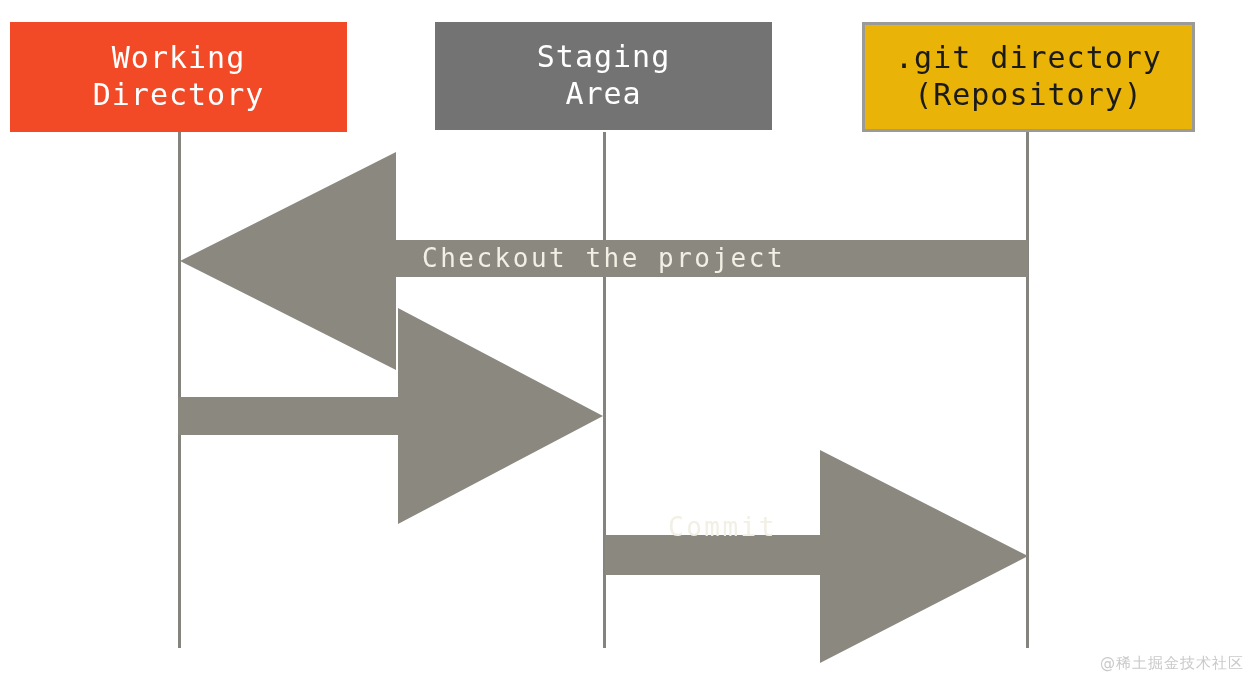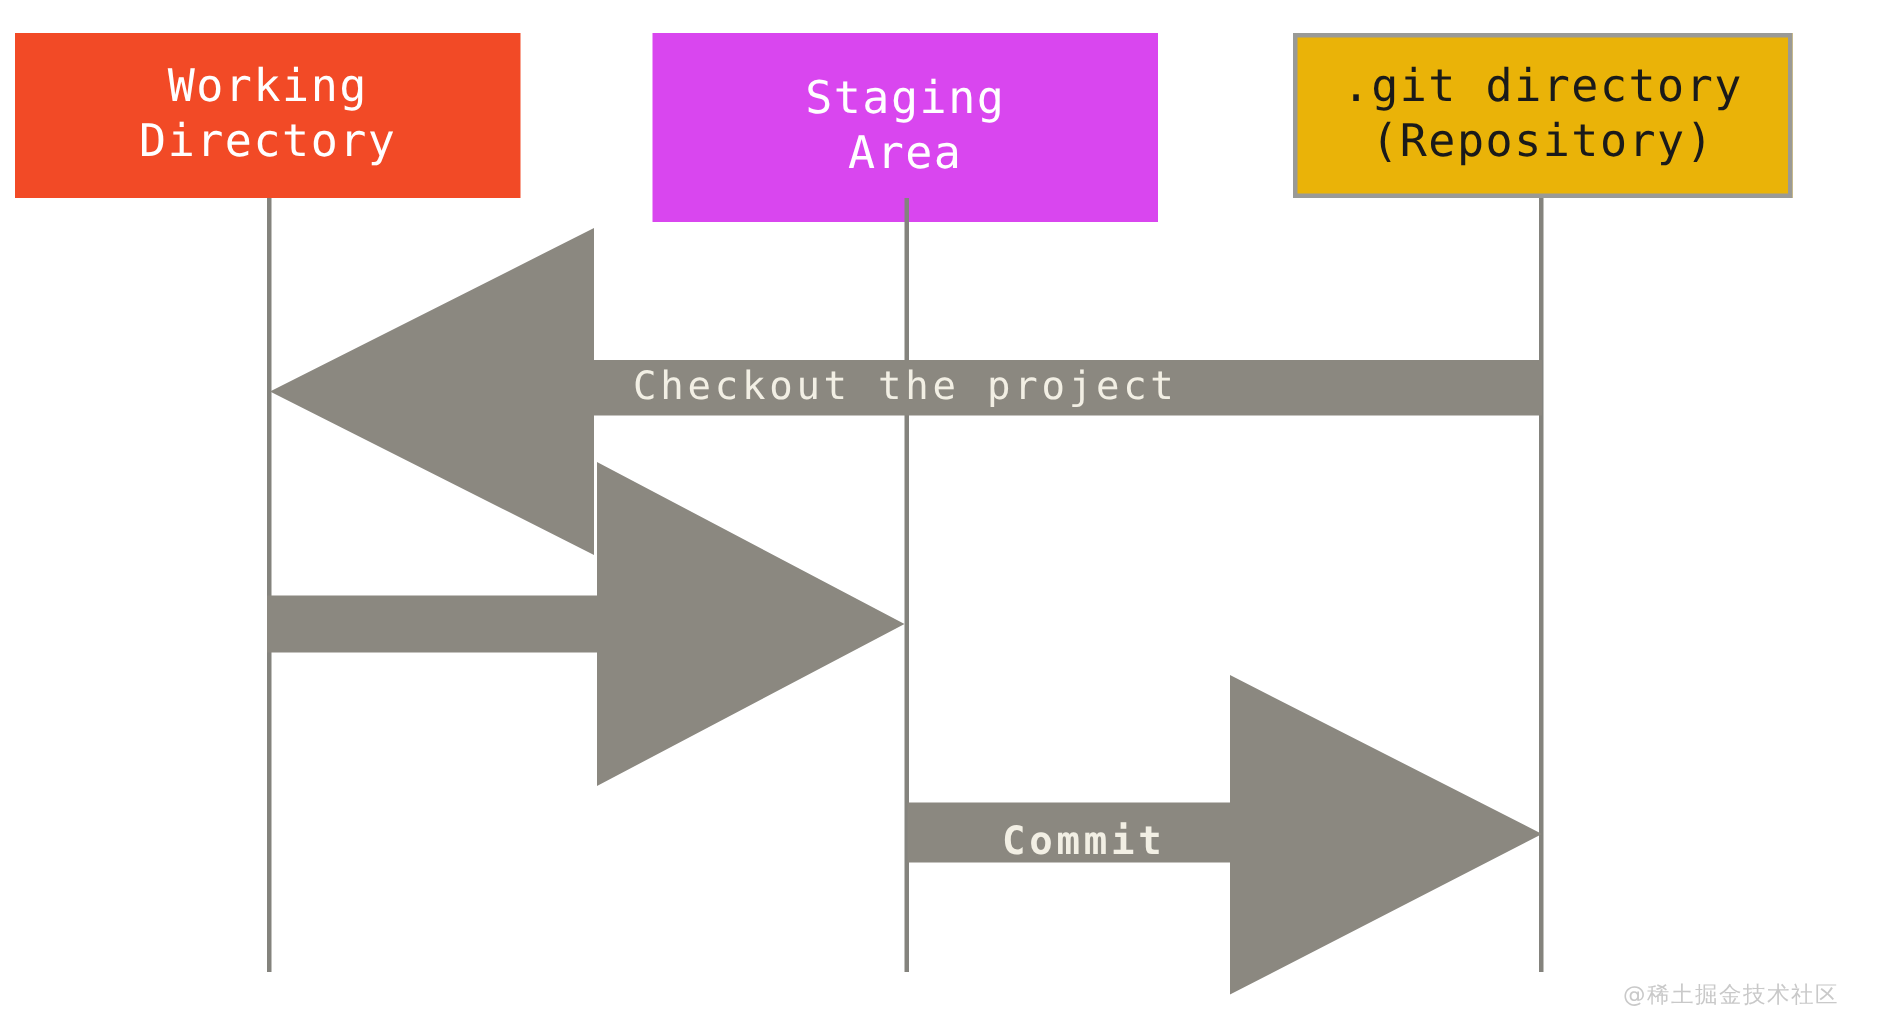--- a/index.html
+++ b/index.html
@@ -36,22 +36,22 @@
     top: 22px;
     width: 337px;
     height: 110px;
     background: #f24a26;
     color: #ffffff;
   }
   .stage-box.staging {
     left: 435px;
     top: 22px;
     width: 337px;
-    height: 126px;
-    background: #d946ef;
+    height: 108px;
+    background: #737373;
     color: #ffffff;
   }
   .stage-box.repo {
     left: 862px;
     top: 22px;
     width: 333px;
     height: 110px;
     background: #eab308;
     color: #1a1a1a;
     border: 3px solid #9a9a96;
@@ -77,26 +77,26 @@
   }
   .arrow-label {
     position: absolute;
     color: #f2efe4;
     font-size: 26px;
     letter-spacing: 2.5px;
     white-space: nowrap;
   }
   .label-checkout { left: 422px; top: 243px; }
   .label-stage    { left: 212px; top: 401px; }
-  .label-commit   { left: 668px; top: 546px; font-weight: bold; }
+  .label-commit   { left: 668px; top: 512px; }
 
   
   .watermark {
     position: absolute;
-    right: 28px;
+    right: 10px;
     bottom: 10px;
     color: #c9c9c9;
     font-size: 15px;
     font-family: "DejaVu Sans", "Liberation Sans", sans-serif;
     letter-spacing: 1px;
   }
 </style>
 </head>
 <body>
 

